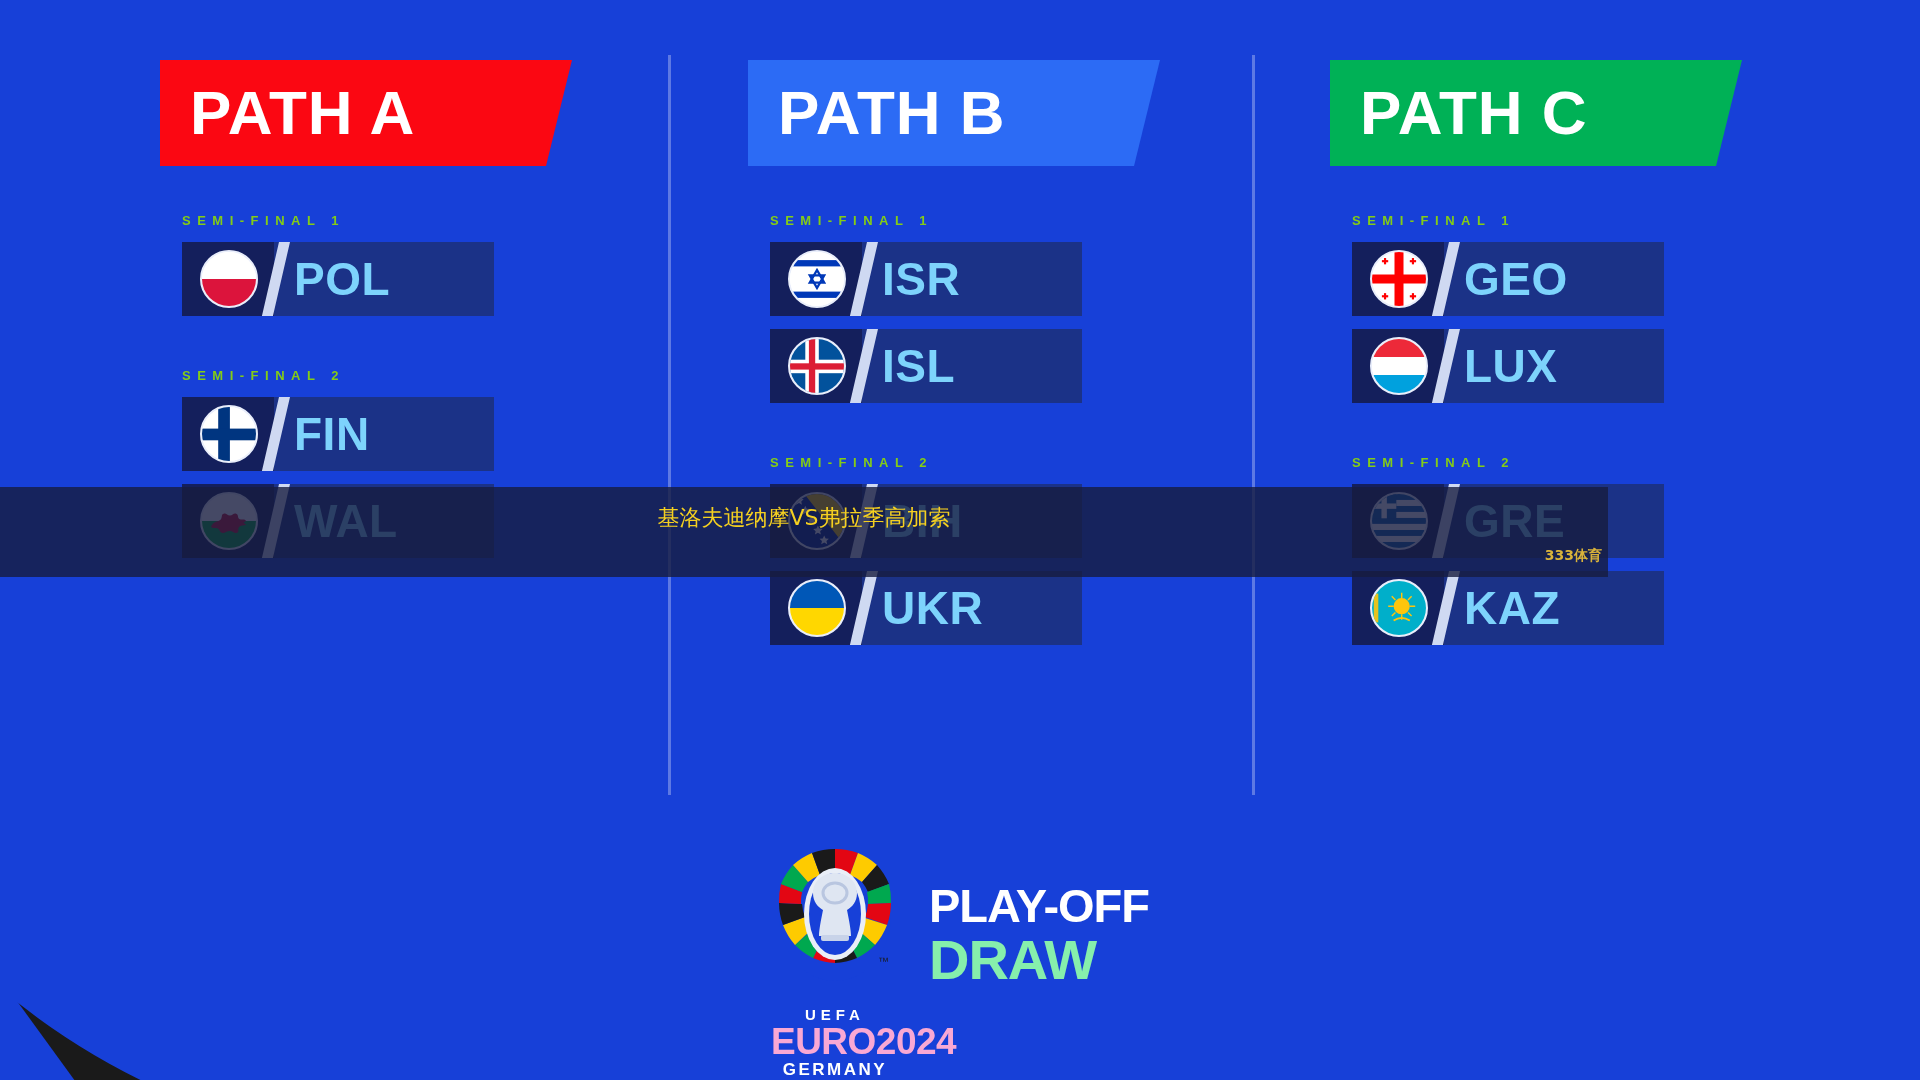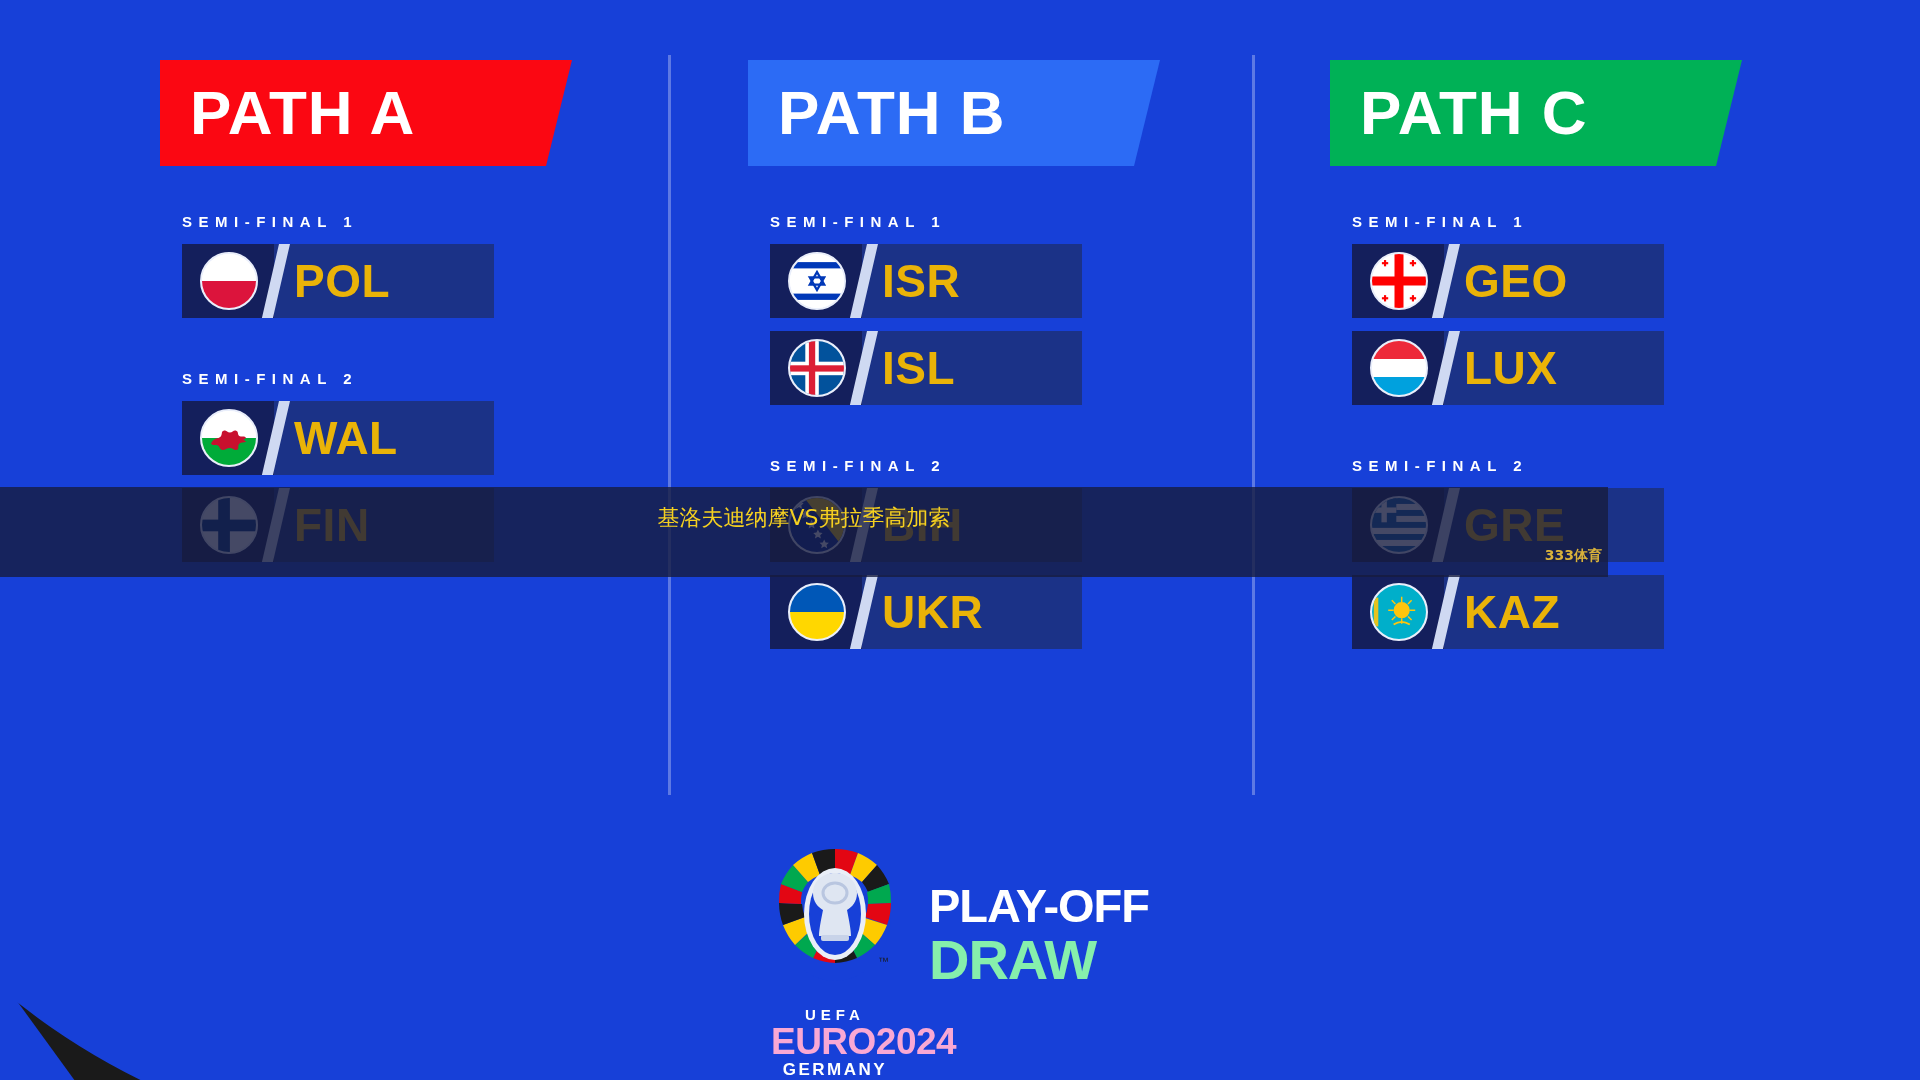--- a/index.html
+++ b/index.html
@@ -35,21 +35,21 @@
   .banner-a { background:#fb0712; }
   .banner-b { background:#2c6bf5; }
   .banner-c { background:#00b156; }
   .banner-label {
     color:#fff; font-size:62px; font-weight:bold; letter-spacing:1px;
     line-height:1; white-space:nowrap;
   }
 
   
   .sf-label {
-    color:#ffffff; font-size:15px; font-weight:bold; letter-spacing:6.5px;
+    color:#84cc16; font-size:13px; font-weight:bold; letter-spacing:6.5px;
     margin:47px 0 14px 22px;
   }
   .sf-label.second { margin-top:52px; }
 
   
   .team-row {
     position:relative; width:312px; height:74px; margin-left:22px; margin-bottom:13px;
     overflow:hidden; background:#1b3287;
   }
   .row-left {
@@ -61,21 +61,21 @@
     background:#cfd9f2; transform:skewX(-13deg); border-radius:1px;
   }
   .flag-badge {
     position:absolute; left:18px; top:50%; transform:translateY(-50%);
     width:58px; height:58px; border-radius:50%; overflow:hidden;
     border:2px solid #e9eefb; background:#fff;
   }
   .flag-badge svg { display:block; width:100%; height:100%; }
   .team-code {
     position:absolute; left:112px; top:50%; transform:translateY(-50%);
-    color:#eab308; font-size:46px; font-weight:bold; letter-spacing:0.5px;
+    color:#7dd3fc; font-size:46px; font-weight:bold; letter-spacing:0.5px;
     line-height:1;
   }
 
   
   #overlay-band {
     position:absolute; left:0; top:487px; width:1608px; height:90px;
     background:rgba(22,28,62,.80); z-index:6;
   }
   #overlay-caption {
     position:absolute; left:0; right:0; top:16px; text-align:center;
@@ -178,39 +178,39 @@
     </div>
 
 
     <div class="sf-label second">SEMI-FINAL 2</div>
 
     <div class="team-row">
       <div class="row-left"></div>
       <div class="row-slash"></div>
       <div class="flag-badge">
         <svg viewBox="0 0 60 60">
-            <rect width="60" height="30" fill="#fff"></rect>
-            <rect y="30" width="60" height="30" fill="#00ab39"></rect>
-          <path d="M12 33 c4-4 7-2 9-5 c2-3 0-5 3-6 c3-1 4 2 7 2 c3 0 4-3 7-2 c3 1 1 5 4 6 c3 1 5-1 7 2 l-3 2 l3 2 c-3 2-6 0-8 3 c-2 3 1 5-2 6 c-3 1-5-2-8-2 c-4 0-6 3-9 2 c-3-1-2-4-5-5 c-3-1-5 1-7-2 Z" fill="#c8102e"></path>
-        </svg>
-      </div>
-      <div class="team-code">WAL</div>
-    </div>
-
-    <div class="team-row">
-      <div class="row-left"></div>
-      <div class="row-slash"></div>
-      <div class="flag-badge">
-        <svg viewBox="0 0 60 60">
             <rect width="60" height="60" fill="#fff"></rect>
             <rect x="18" width="13" height="60" fill="#003580"></rect>
             <rect y="24" width="60" height="13" fill="#003580"></rect>
           </svg>
       </div>
       <div class="team-code">FIN</div>
+    </div>
+
+    <div class="team-row">
+      <div class="row-left"></div>
+      <div class="row-slash"></div>
+      <div class="flag-badge">
+        <svg viewBox="0 0 60 60">
+            <rect width="60" height="30" fill="#fff"></rect>
+            <rect y="30" width="60" height="30" fill="#00ab39"></rect>
+          <path d="M12 33 c4-4 7-2 9-5 c2-3 0-5 3-6 c3-1 4 2 7 2 c3 0 4-3 7-2 c3 1 1 5 4 6 c3 1 5-1 7 2 l-3 2 l3 2 c-3 2-6 0-8 3 c-2 3 1 5-2 6 c-3 1-5-2-8-2 c-4 0-6 3-9 2 c-3-1-2-4-5-5 c-3-1-5 1-7-2 Z" fill="#c8102e"></path>
+        </svg>
+      </div>
+      <div class="team-code">WAL</div>
     </div>
   </div>
 
   <div class="path-col col-b">
     <div class="banner banner-b">
       <span class="banner-label">PATH B</span>
     </div>
 
     <div class="sf-label">SEMI-FINAL 1</div>
 

